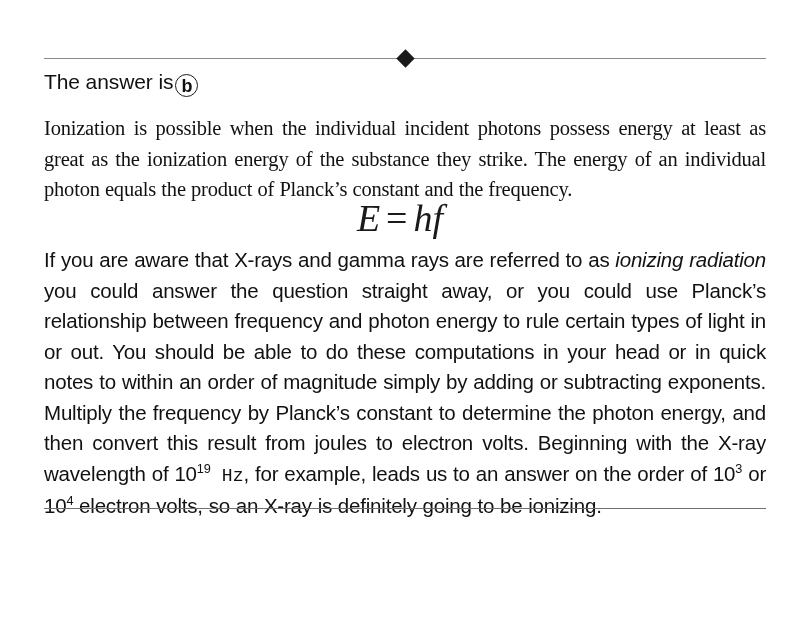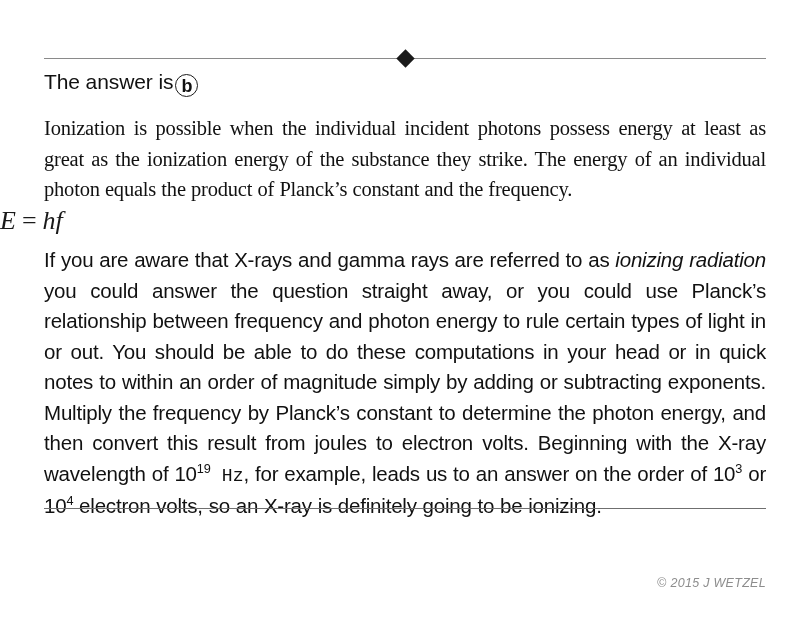--- a/index.html
+++ b/index.html
@@ -103,25 +103,25 @@
     font-size: 0.88em;
     letter-spacing: 0;
   }
 
   
   .equation {
     position: absolute;
     left: 0;
     top: 180px;
     width: 800px;
+    text-align: center;
     font-family: "Liberation Serif", serif;
     font-style: italic;
-    font-size: 26px;
+    font-size: 38px;
     color: #1a1a1a;
-    margin-top: 10px;
   }
   .equation .eqsign {
     font-style: normal;
     padding: 0 6px;
   }
 
   
   .bottom-rule {
     position: absolute;
     left: 44px;
@@ -175,15 +175,14 @@
 
   <div class="equation">
     <span>E</span><span class="eqsign">=</span><span>hf</span>
   </div>
 
   <div class="body-block para-2"><span>If you are aware that X-rays and gamma rays are referred to as </span><i>ionizing radiation</i><span> you could answer the question straight away, or you could use Planck’s relationship between frequency and photon energy to rule certain types of light in or out.  You should be able to do these computations in your head or in quick notes to within an order of magnitude simply by adding or subtracting exponents.  Multiply the frequency by Planck’s constant to determine the photon energy, and then convert this result from joules to electron volts.   Beginning with the X-ray wavelength of 10</span><sup>19</sup><span class="unit"> Hz</span><span>, for example, leads us to an answer on the order of 10</span><sup>3</sup><span> or 10</span><sup>4</sup><span> electron volts, so an X-ray is definitely going to be ionizing.</span></div>
 
   <div class="bottom-rule"></div>
 
 
-  <div class="copyright">© 2015 J WETZEL</div>
 
 </div>
 
 </body></html>

